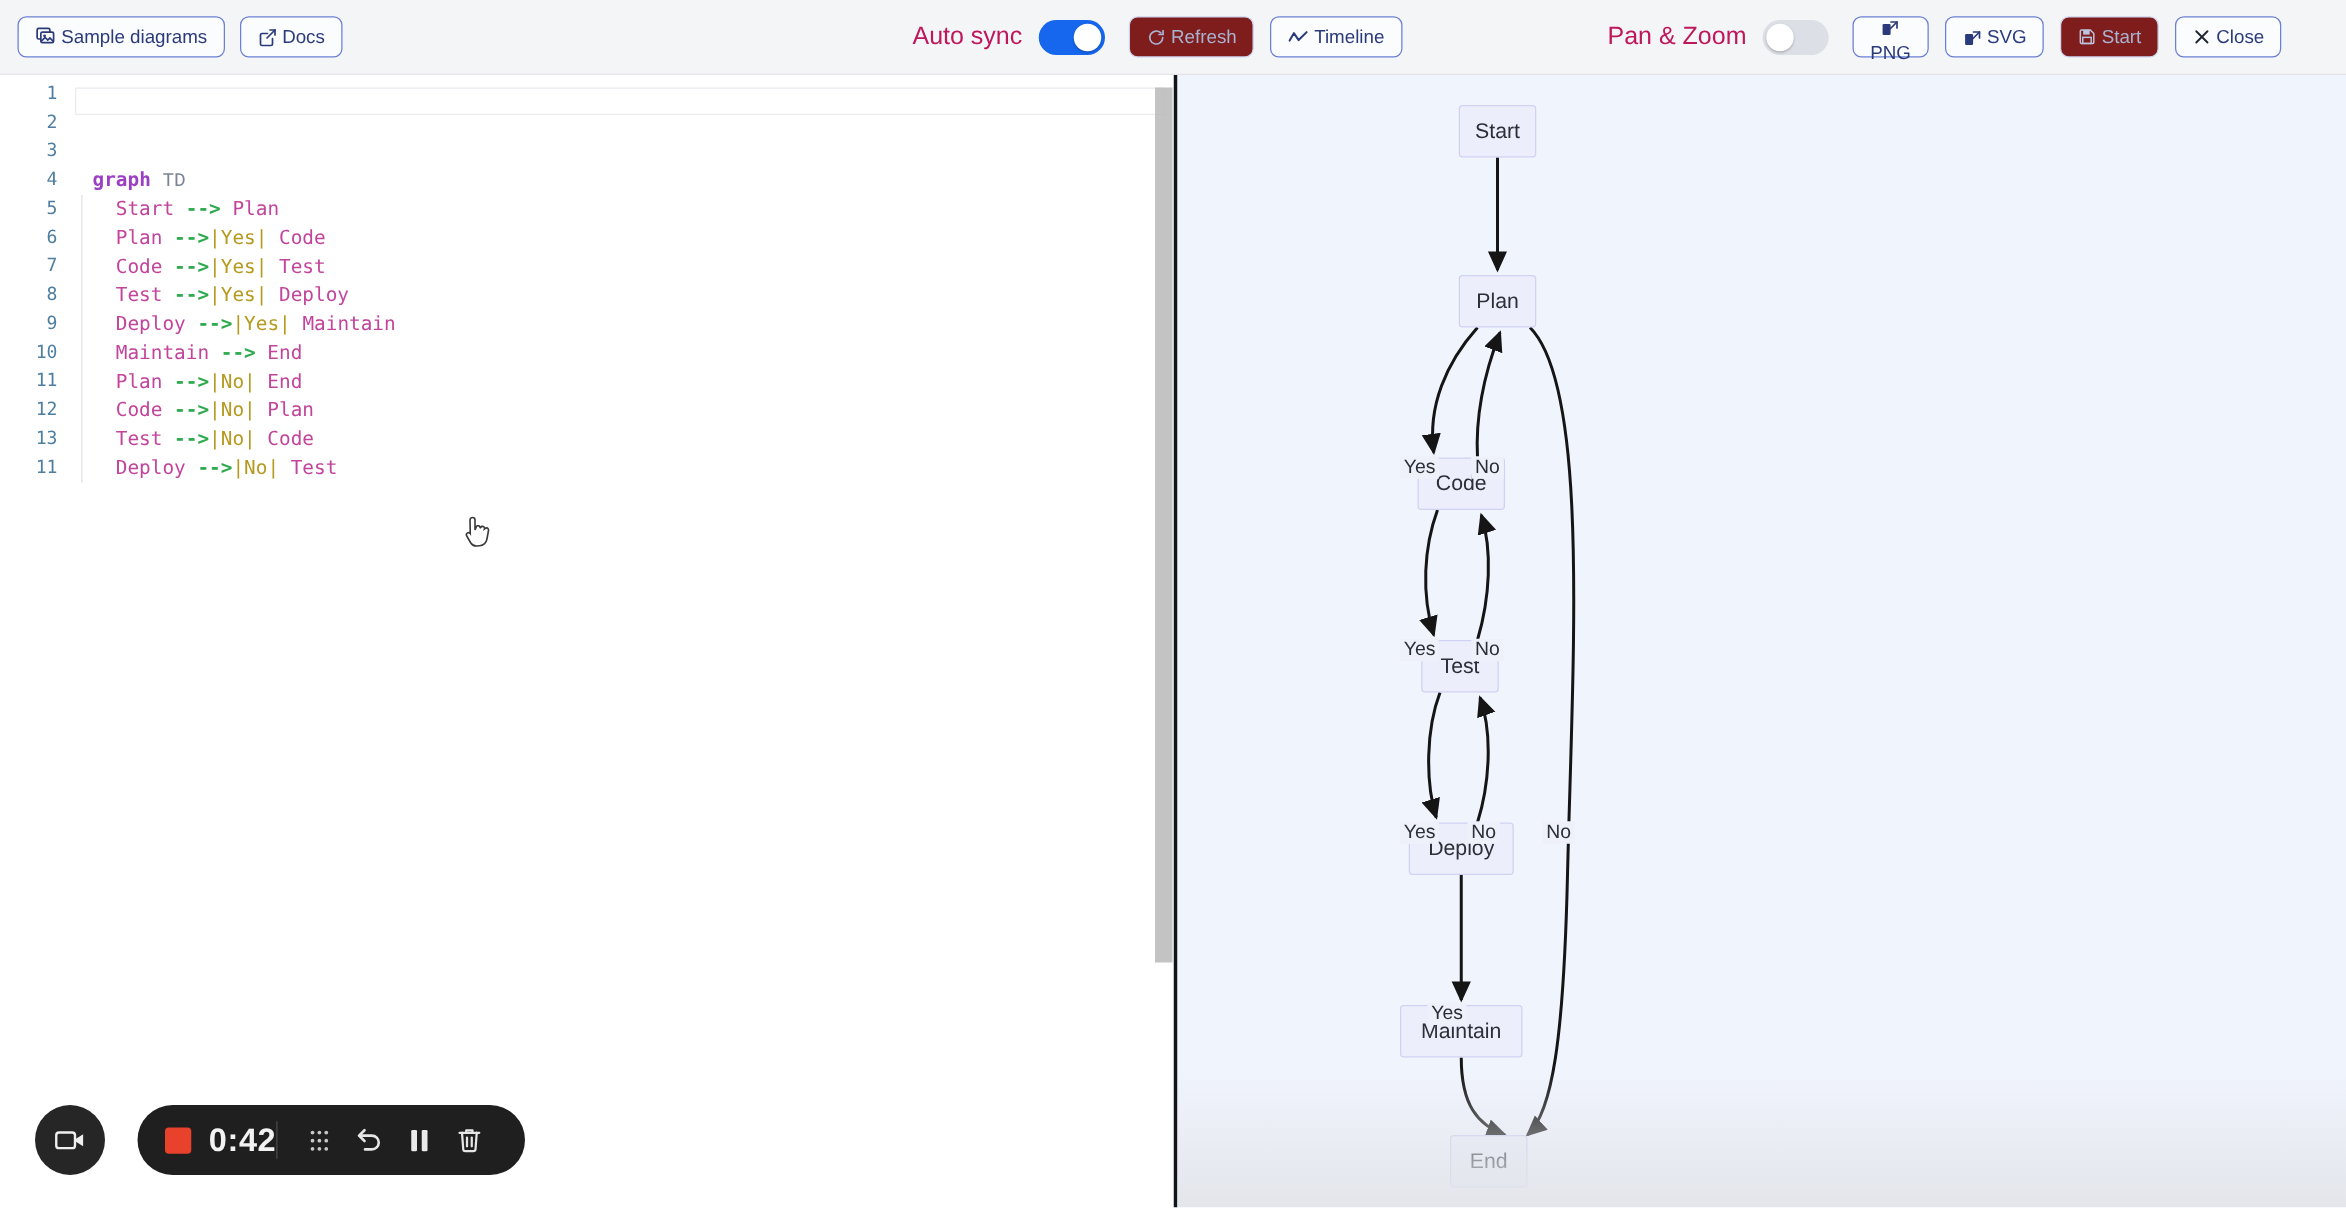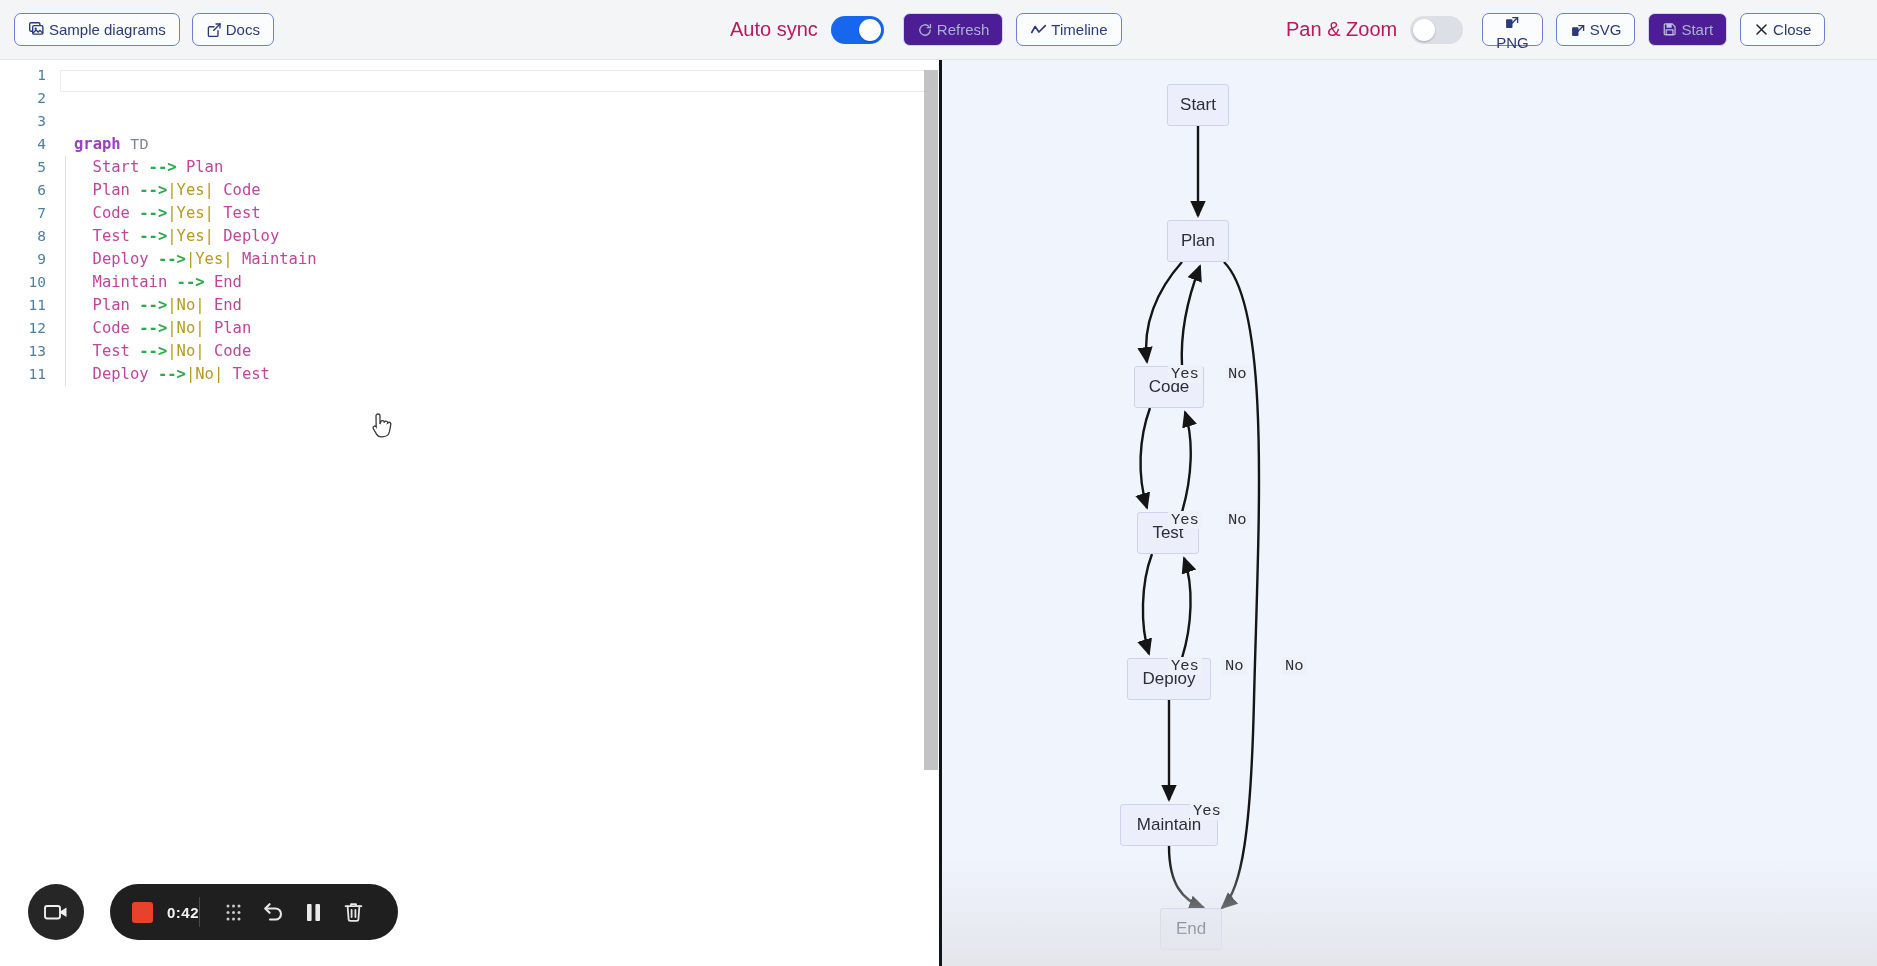--- a/index.html
+++ b/index.html
@@ -21,21 +21,21 @@
   }
   .tb-btn {
     display: inline-flex; align-items: center; gap: 4px;
     height: 33px; padding: 0 13px;
     border: 1.3px solid #6b7fd4; border-radius: 7px;
     background: #fbfcfe; color: #2b3a7a;
     font-size: 15px; font-weight: 500;
     cursor: pointer; white-space: nowrap;
   }
   .tb-btn.disabled {
-    border-color: #cdd5ef; color: #a9b2d0; background: #4c1d95;
+    border-color: #cdd5ef; color: #a9b2d0; background: #7f1d1d;
     cursor: default;
   }
   .tb-btn .ic { display: inline-flex; align-items: center; }
   .tb-label { font-size: 20px; color: #be185d; font-weight: 500; white-space: nowrap; }
 
   .grp-left { position: absolute; left: 14px; display: flex; gap: 12px; align-items: center; }
   .grp-mid  { position: absolute; left: 730px; display: flex; gap: 13px; align-items: center; }
   .grp-right{ position: absolute; left: 1286px; display: flex; gap: 13px; align-items: center; }
 
   
@@ -122,22 +122,21 @@
     display: flex; align-items: center; justify-content: center;
     color: #2b2f36; font-size: 17px;
     font-family: "Liberation Sans", sans-serif;
     cursor: pointer;
   }
   .elabel {
     position: absolute;
     background: #eef1fa;
     color: #2b2f36; font-size: 15.5px;
     padding: 0 3px;
-    font-family: Liberation Mono, monospace;
-    margin-left: 48px;
+    font-family: Liberation Sans, sans-serif;
   }
   .edges { position: absolute; top: 0; left: 0; width: 935px; height: 906px; }
 
   
   .cursor { position: absolute; left: 370px; top: 412px; pointer-events: none; }
 
   
   .rec-cam {
     position: absolute; left: 28px; bottom: 26px;
     width: 56px; height: 56px; border-radius: 50%;
@@ -148,21 +147,21 @@
     position: absolute; left: 110px; bottom: 26px;
     height: 56px; border-radius: 28px; background: #1f1f1f;
     display: flex; align-items: center; gap: 0px; padding: 0 22px;
     cursor: default;
   }
   .rec-stop {
     width: 21px; height: 21px; background: #e8412c; border-radius: 3px;
     cursor: pointer; margin-right: 14px;
   }
   .rec-time {
-    color: #f2f2f2; font-size: 15px; font-weight: 600;
+    color: #f2f2f2; font-size: 26px; font-weight: 600;
     font-family: "Liberation Sans", sans-serif;
     letter-spacing: .5px;  text-align: right;
   }
   .rec-sep { width: 1px; height: 30px; background: #4a4a4a; margin-right: 16px; }
   .rec-ic {
     width: 34px; height: 34px; display: flex; align-items: center; justify-content: center;
     cursor: pointer; margin-right: 6px;
   }
 </style>
 </head>

